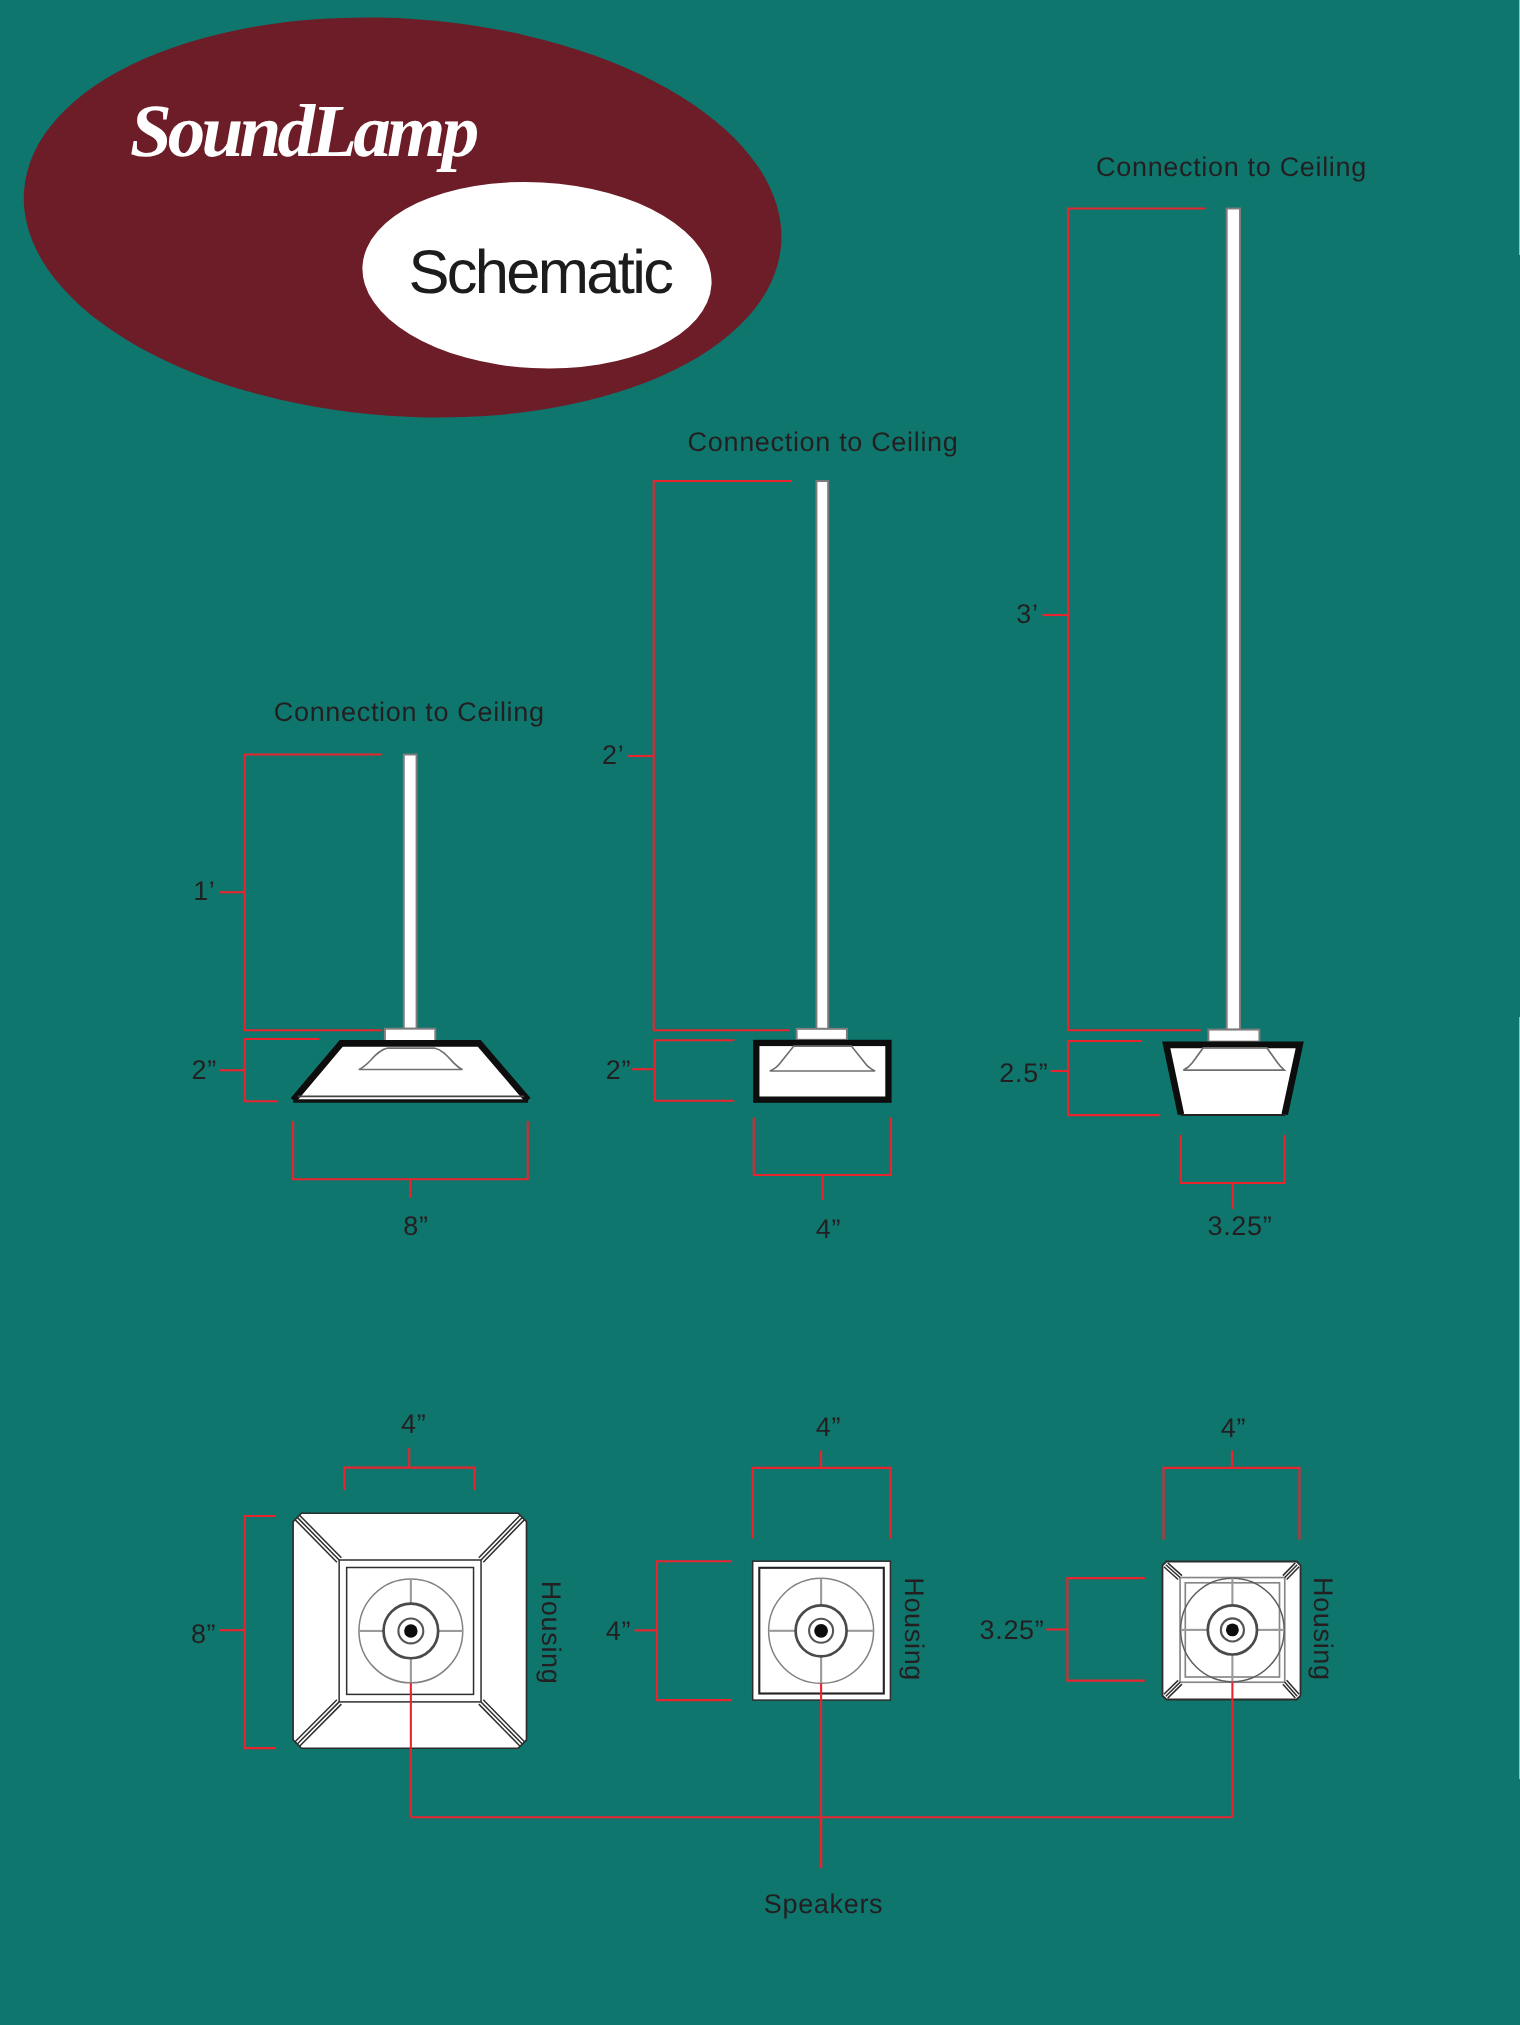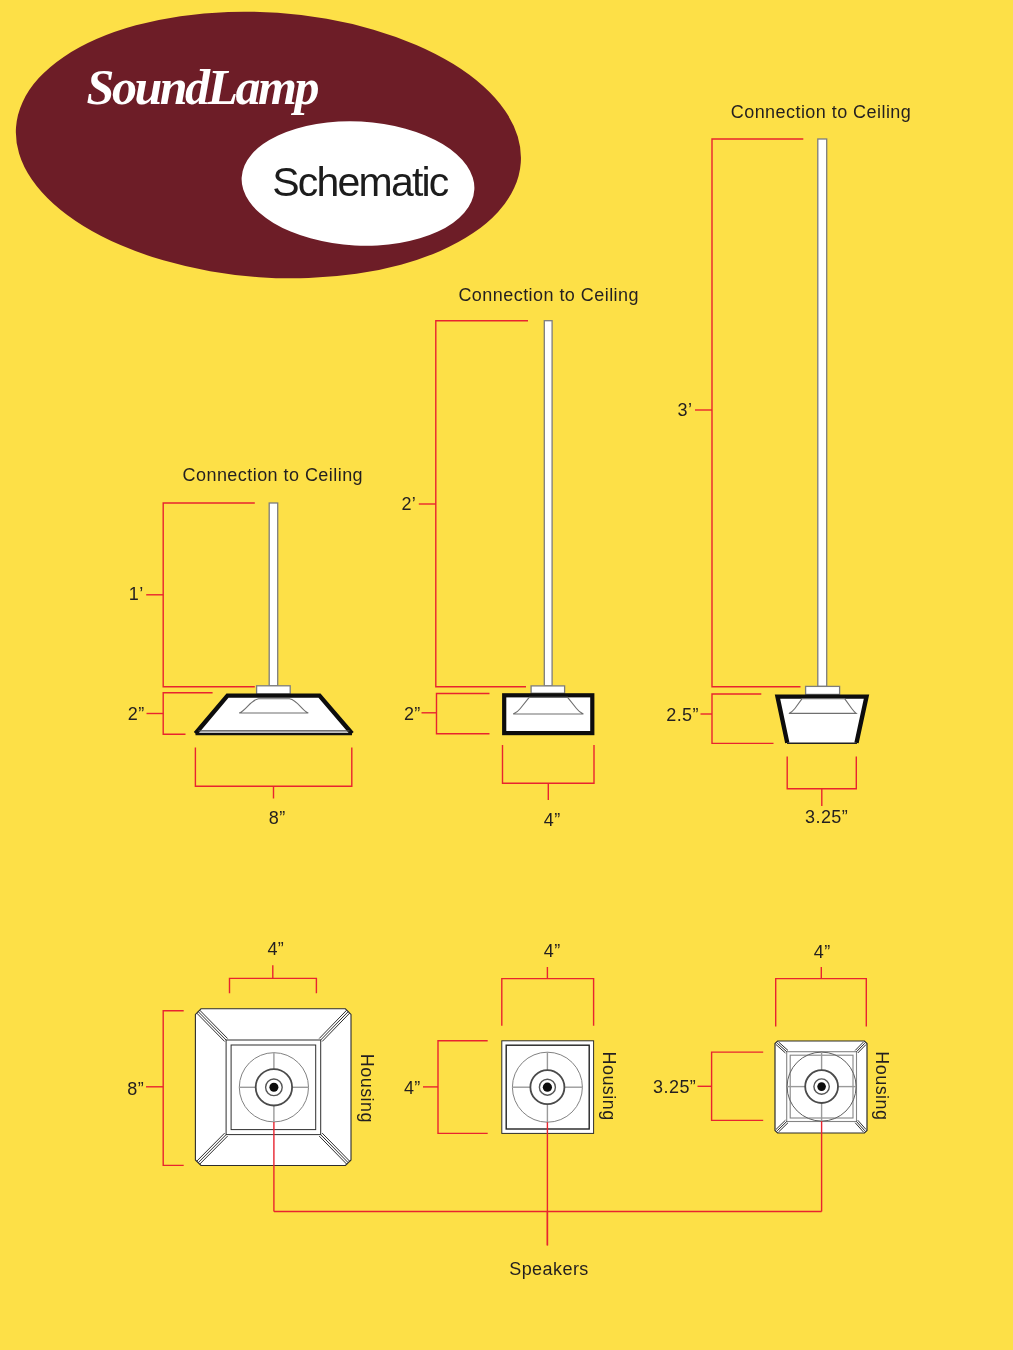--- a/index.html
+++ b/index.html
@@ -1,17 +1,17 @@
 <!DOCTYPE html>
 <html><head>
 <meta charset="utf-8">
 <title>SoundLamp Schematic</title>
 <style>
   html,body { margin:0; padding:0; background:#ffffff; }
-  #page { position:relative; width:1013px; height:1350px; background:#fde047; overflow:hidden; }
+  #page { position:relative; width:1013px; height:1350px; background:#0f766e; overflow:hidden; }
   svg { display:block; }
 </style>
 </head>
 <body>
 <div id="page">
 <svg width="1013" height="1350" viewBox="0 0 1013 1350">
 <g transform="rotate(4 268.4 145)">
         <ellipse cx="268.4" cy="145" rx="253" ry="132.5" fill="#6d1d27"></ellipse>
       </g>
 <g transform="rotate(3 358 183.5)">

